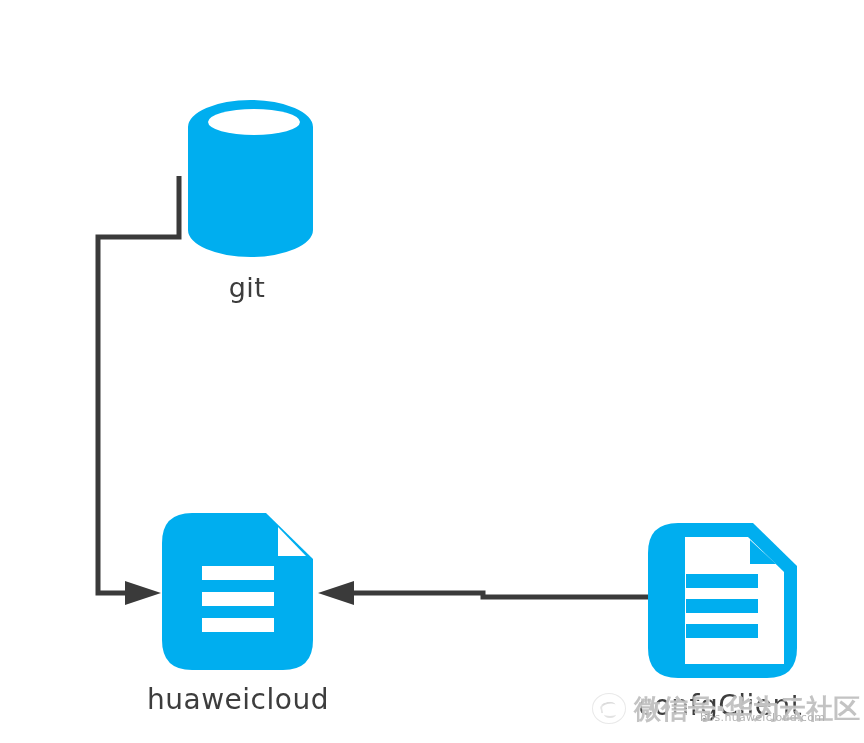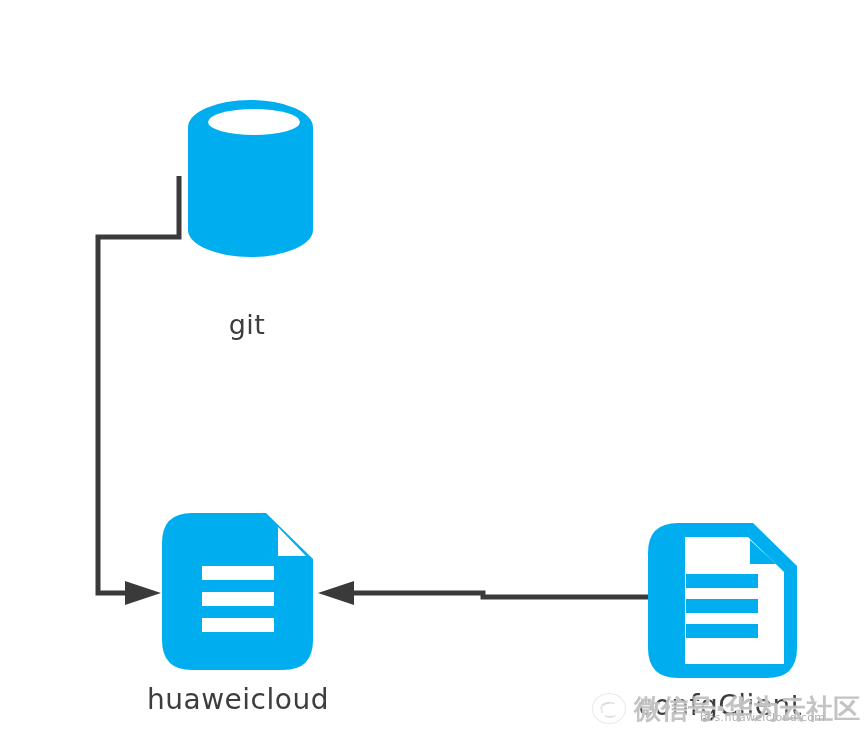--- a/index.html
+++ b/index.html
@@ -5,21 +5,21 @@
   html,body{margin:0;padding:0;background:#ffffff;}
   #stage{
     position:relative;width:864px;height:743px;background:#ffffff;overflow:hidden;
     font-family:"DejaVu Sans","Liberation Sans",sans-serif;
   }
   #diagram-svg{position:absolute;left:0;top:0;}
   .node-label{
     position:absolute;text-align:center;color:#3d3d3d;
     font-size:27px;letter-spacing:0.5px;white-space:nowrap;
   }
-  #label-git{left:162px;top:272px;width:170px;margin-top:37px;}
+  #label-git{left:162px;top:272px;width:170px;}
   #label-confgserver{left:128px;top:683px;width:220px;font-size:28px;}
   #label-confgclient{left:610px;top:689px;width:220px;font-size:28px;}
   .watermark-text{
     position:absolute;left:634px;top:691px;width:226px;text-align:right;
     font-size:27px;font-weight:bold;white-space:nowrap;
     color:rgba(145,145,145,0.55);
     text-shadow:0 0 1px rgba(255,255,255,0.9), 1px 1px 0 rgba(255,255,255,0.7);
   }
   .watermark-url{
     position:absolute;left:700px;top:711px;width:150px;text-align:left;

